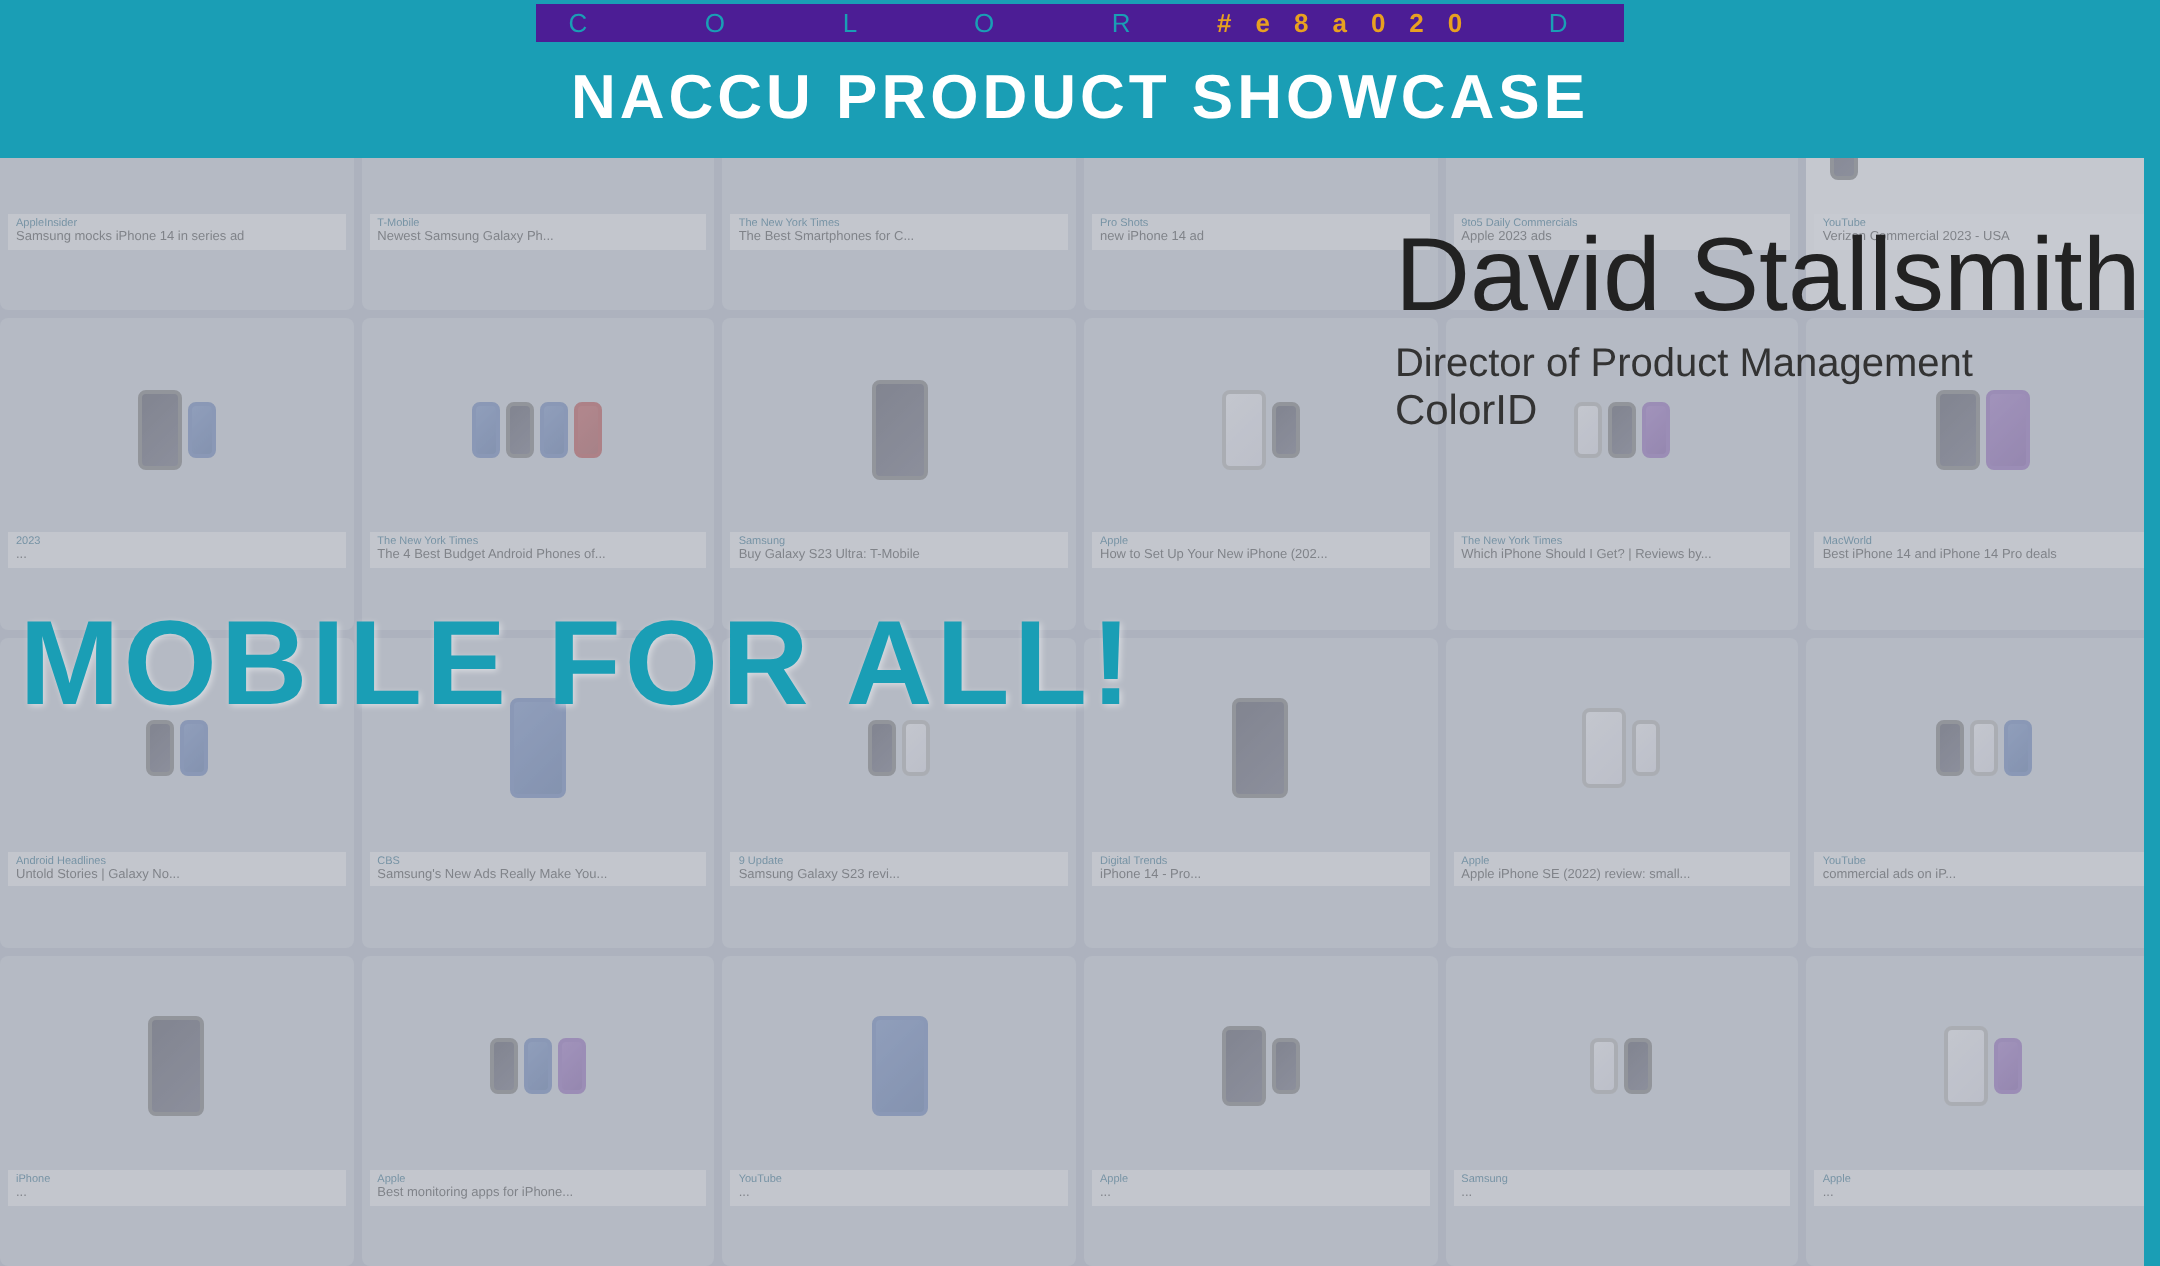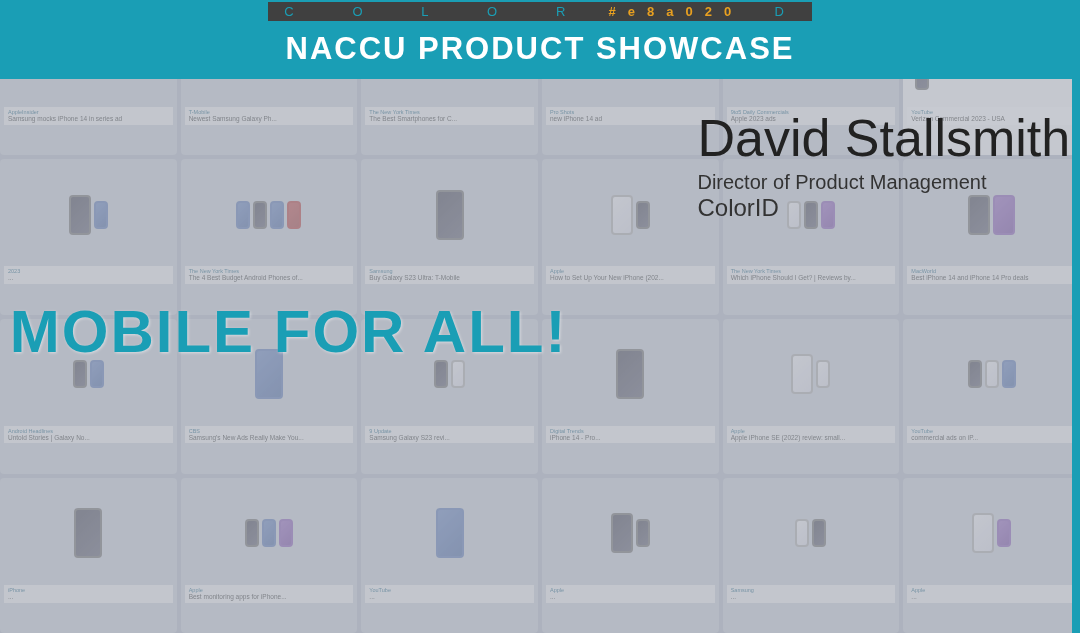--- a/index.html
+++ b/index.html
@@ -117,21 +117,21 @@
       background: #1a9eb5;
       text-align: center;
       padding: 2px 0 0 0;
     }
 
     .brand-name {
       font-size: 13px;
       letter-spacing: 8px;
       font-weight: 300;
       color: #1a9eb5;
-      background: #404040;
+      background: #4c1d95;
       display: inline-block;
       padding: 2px 16px;
       letter-spacing: 12px;
     }
 
     .brand-name .accent-i {
       color: #e8a020;
       font-weight: bold;
     }
 
@@ -193,21 +193,21 @@
       line-height: 1.1;
     }
 
     .presenter-title {
       font-size: 20px;
       color: #333;
       margin-top: 4px;
     }
 
     .presenter-company {
-      font-size: 24px;
+      font-size: 21px;
       color: #333;
     }
 
     
     .bg-overlay {
       position: absolute;
       top: 0; left: 0; right: 0; bottom: 0;
       background: rgba(200, 210, 225, 0.35);
       z-index: 1;
     }

